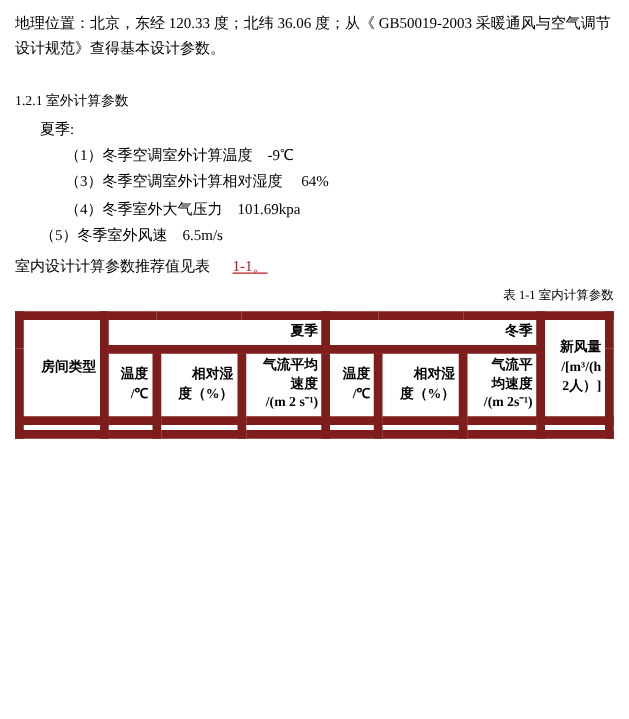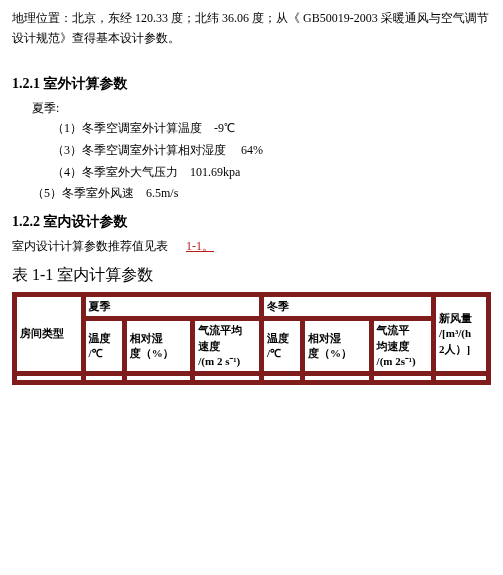--- a/index.html
+++ b/index.html
@@ -12,52 +12,52 @@
       color: #000;
       padding: 8px 12px;
       line-height: 1.6;
     }
     .location-text {
       font-size: 12px;
       margin-bottom: 24px;
       line-height: 1.7;
     }
     .section-title {
-      font-weight: bold;
-      font-size: 14px;
+      font-weight: normal;
+      font-size: 11px;
       margin: 6px 0 4px 0;
     }
     .season-label {
       margin-left: 20px;
       margin-top: 4px;
       font-size: 12px;
     }
     .param-item {
       margin-left: 40px;
       font-size: 12px;
       line-height: 1.8;
     }
     .param-item-l2 {
       margin-left: 20px;
       font-size: 12px;
       line-height: 1.8;
     }
     .table-caption {
-      text-align: left;
-      font-size: 16px;
+      text-align: right;
+      font-size: 10px;
       margin: 6px 0 4px 0;
     }
     table {
       border-collapse: collapse;
       width: 100%;
       font-size: 11px;
     }
     table th, table td {
-      border: 5px solid #7f1d1d;
-      text-align: left;
+      border: 7px solid #7f1d1d;
+      text-align: right;
       padding: 2px 3px;
       vertical-align: middle;
       line-height: 1.4;
     }
     .blue-link {
       color: #b91c1c;
       text-decoration: underline;
     }
     .table-ref {
       font-size: 12px;
@@ -81,21 +81,20 @@
   <div>
     <p class="param-item">（1）冬季空调室外计算温度 &nbsp;&nbsp; -9℃</p>
     <p class="param-item">（3）冬季空调室外计算相对湿度 &nbsp;&nbsp;&nbsp; 64%</p>
     <p class="param-item">（4）冬季室外大气压力 &nbsp;&nbsp; 101.69kpa</p>
   </div>
 
   <p class="param-item-l2">（5）冬季室外风速 &nbsp;&nbsp; 6.5m/s</p>
 </div>
 
 <div>
-  <p class="section-title">1.2.2 室内设计参数</p>
   <p class="table-ref">
     <span>室内设计计算参数推荐值见表</span>
     &nbsp;&nbsp;&nbsp;&nbsp;
     <span class="blue-link">1-1。</span>
   </p>
 
   <p class="table-caption">表 1-1    室内计算参数</p>
 
   <table>
     <thead>

